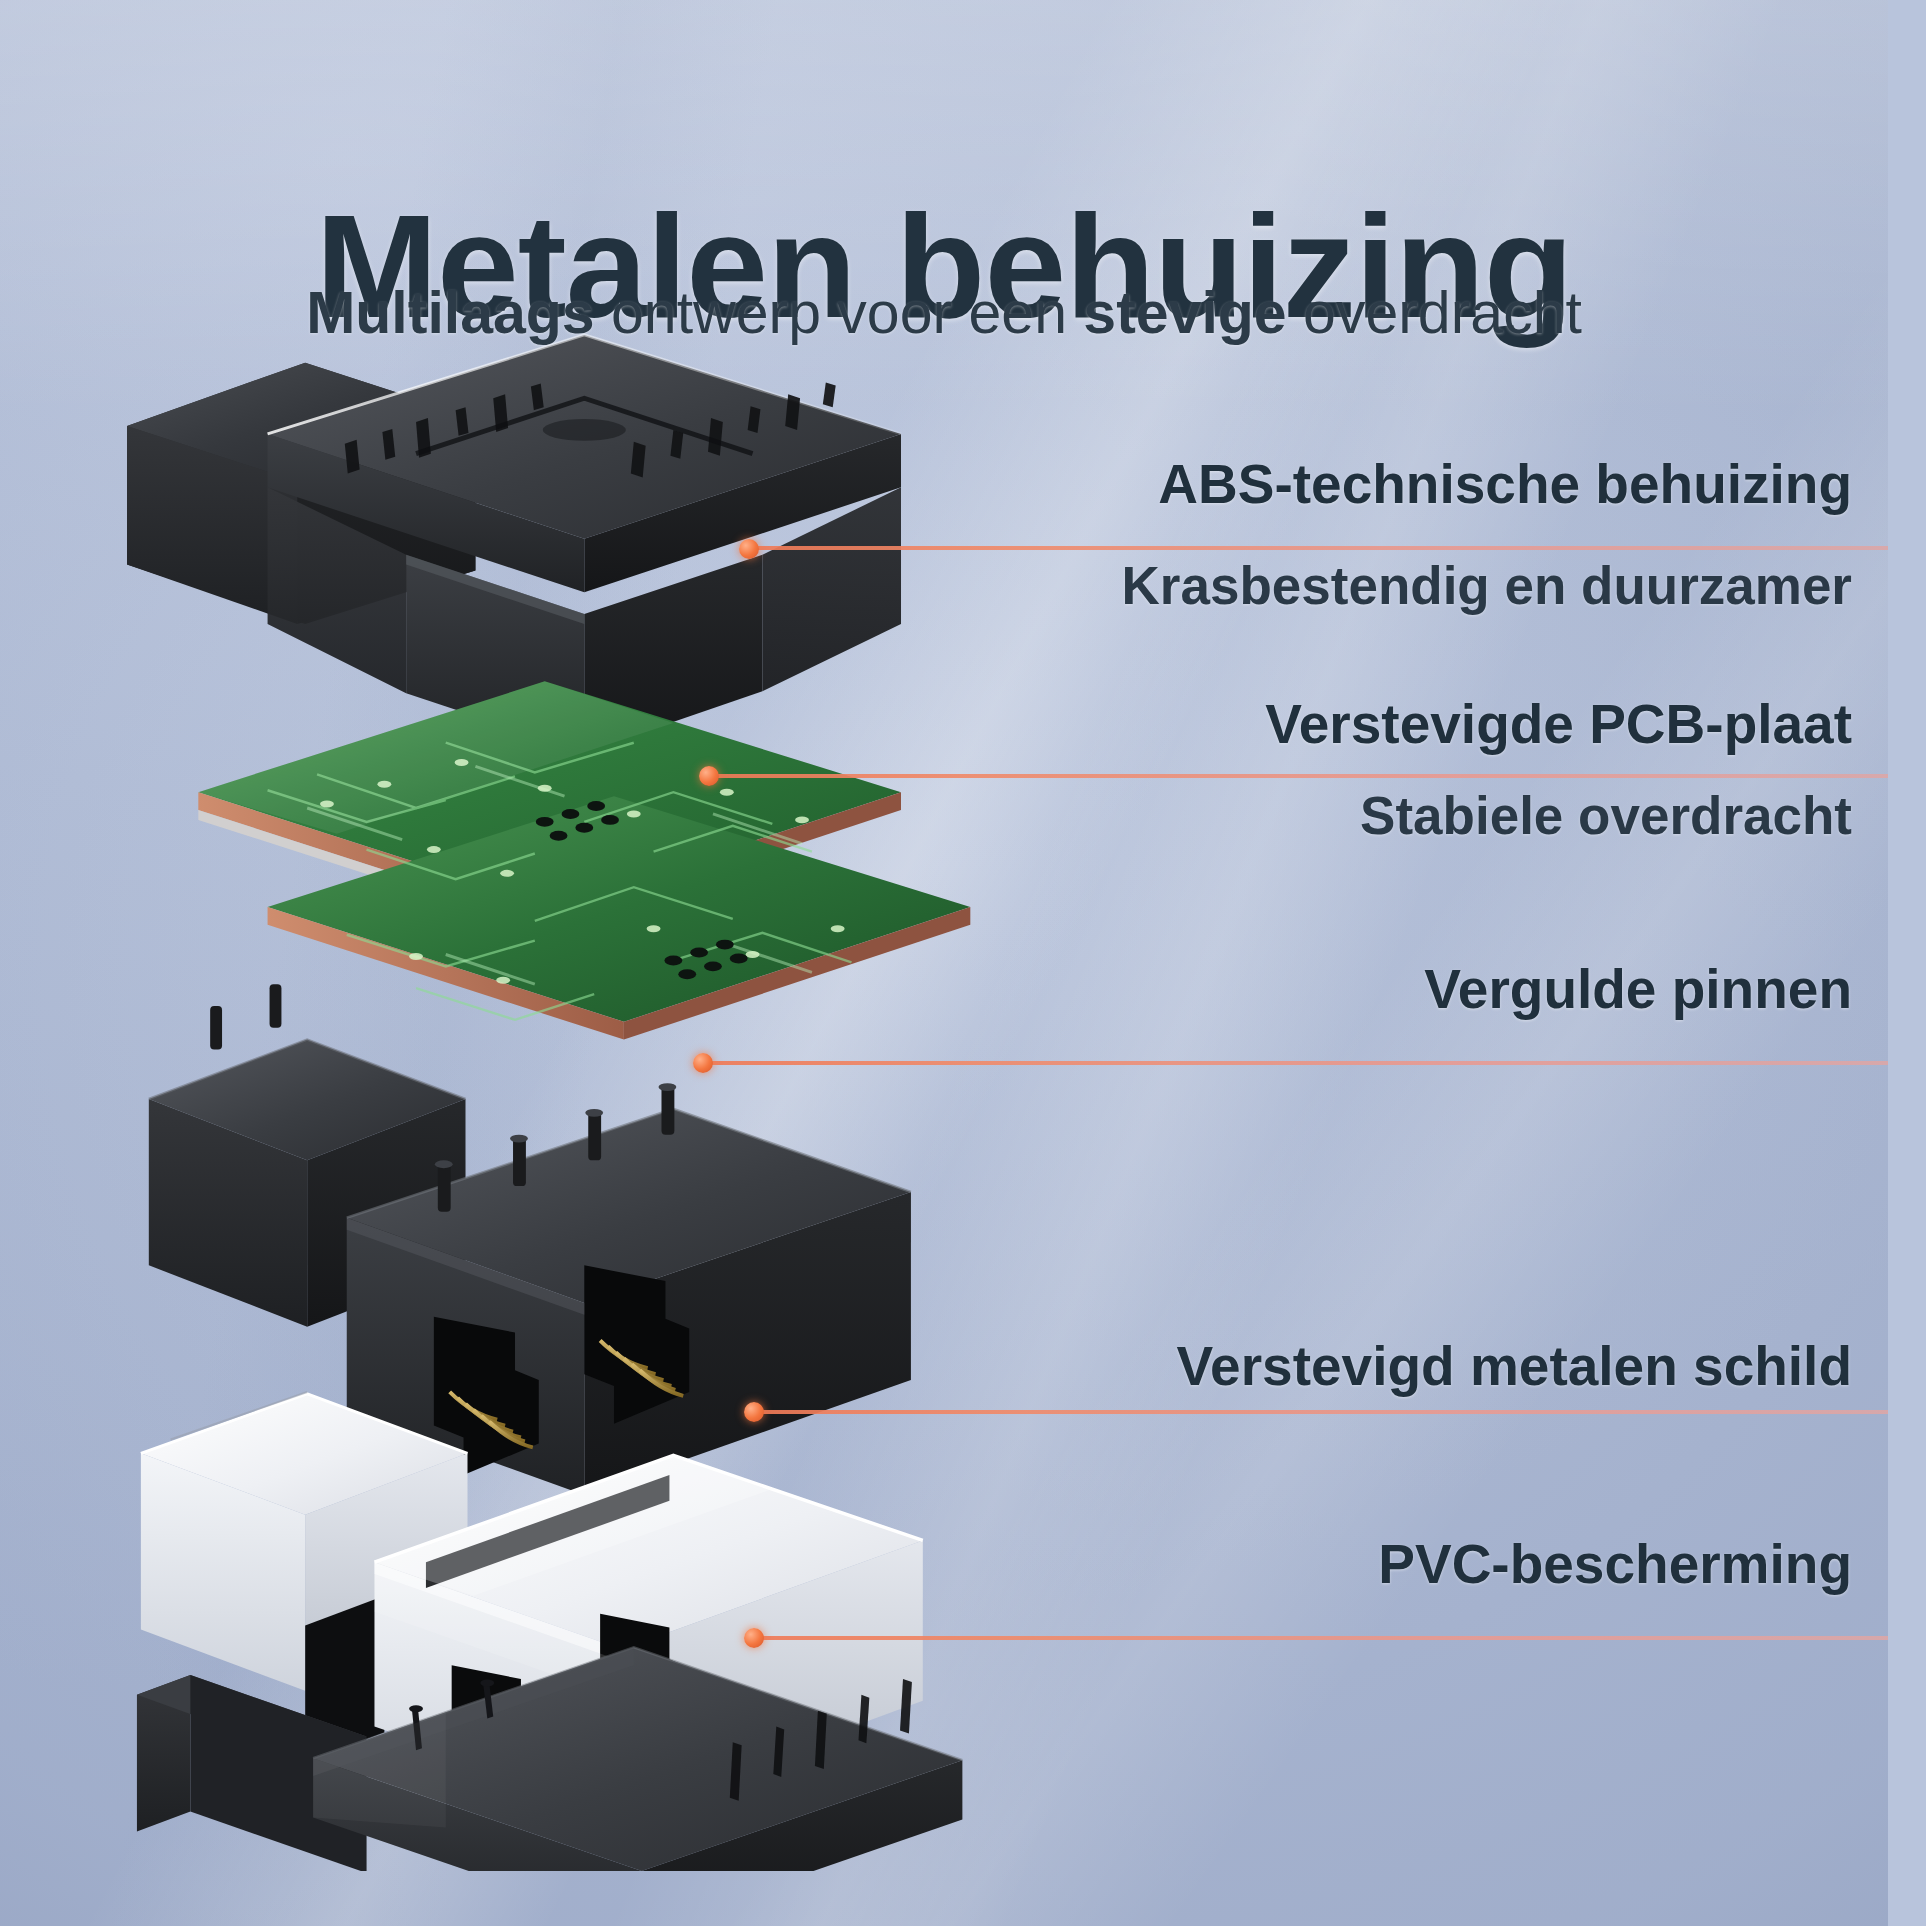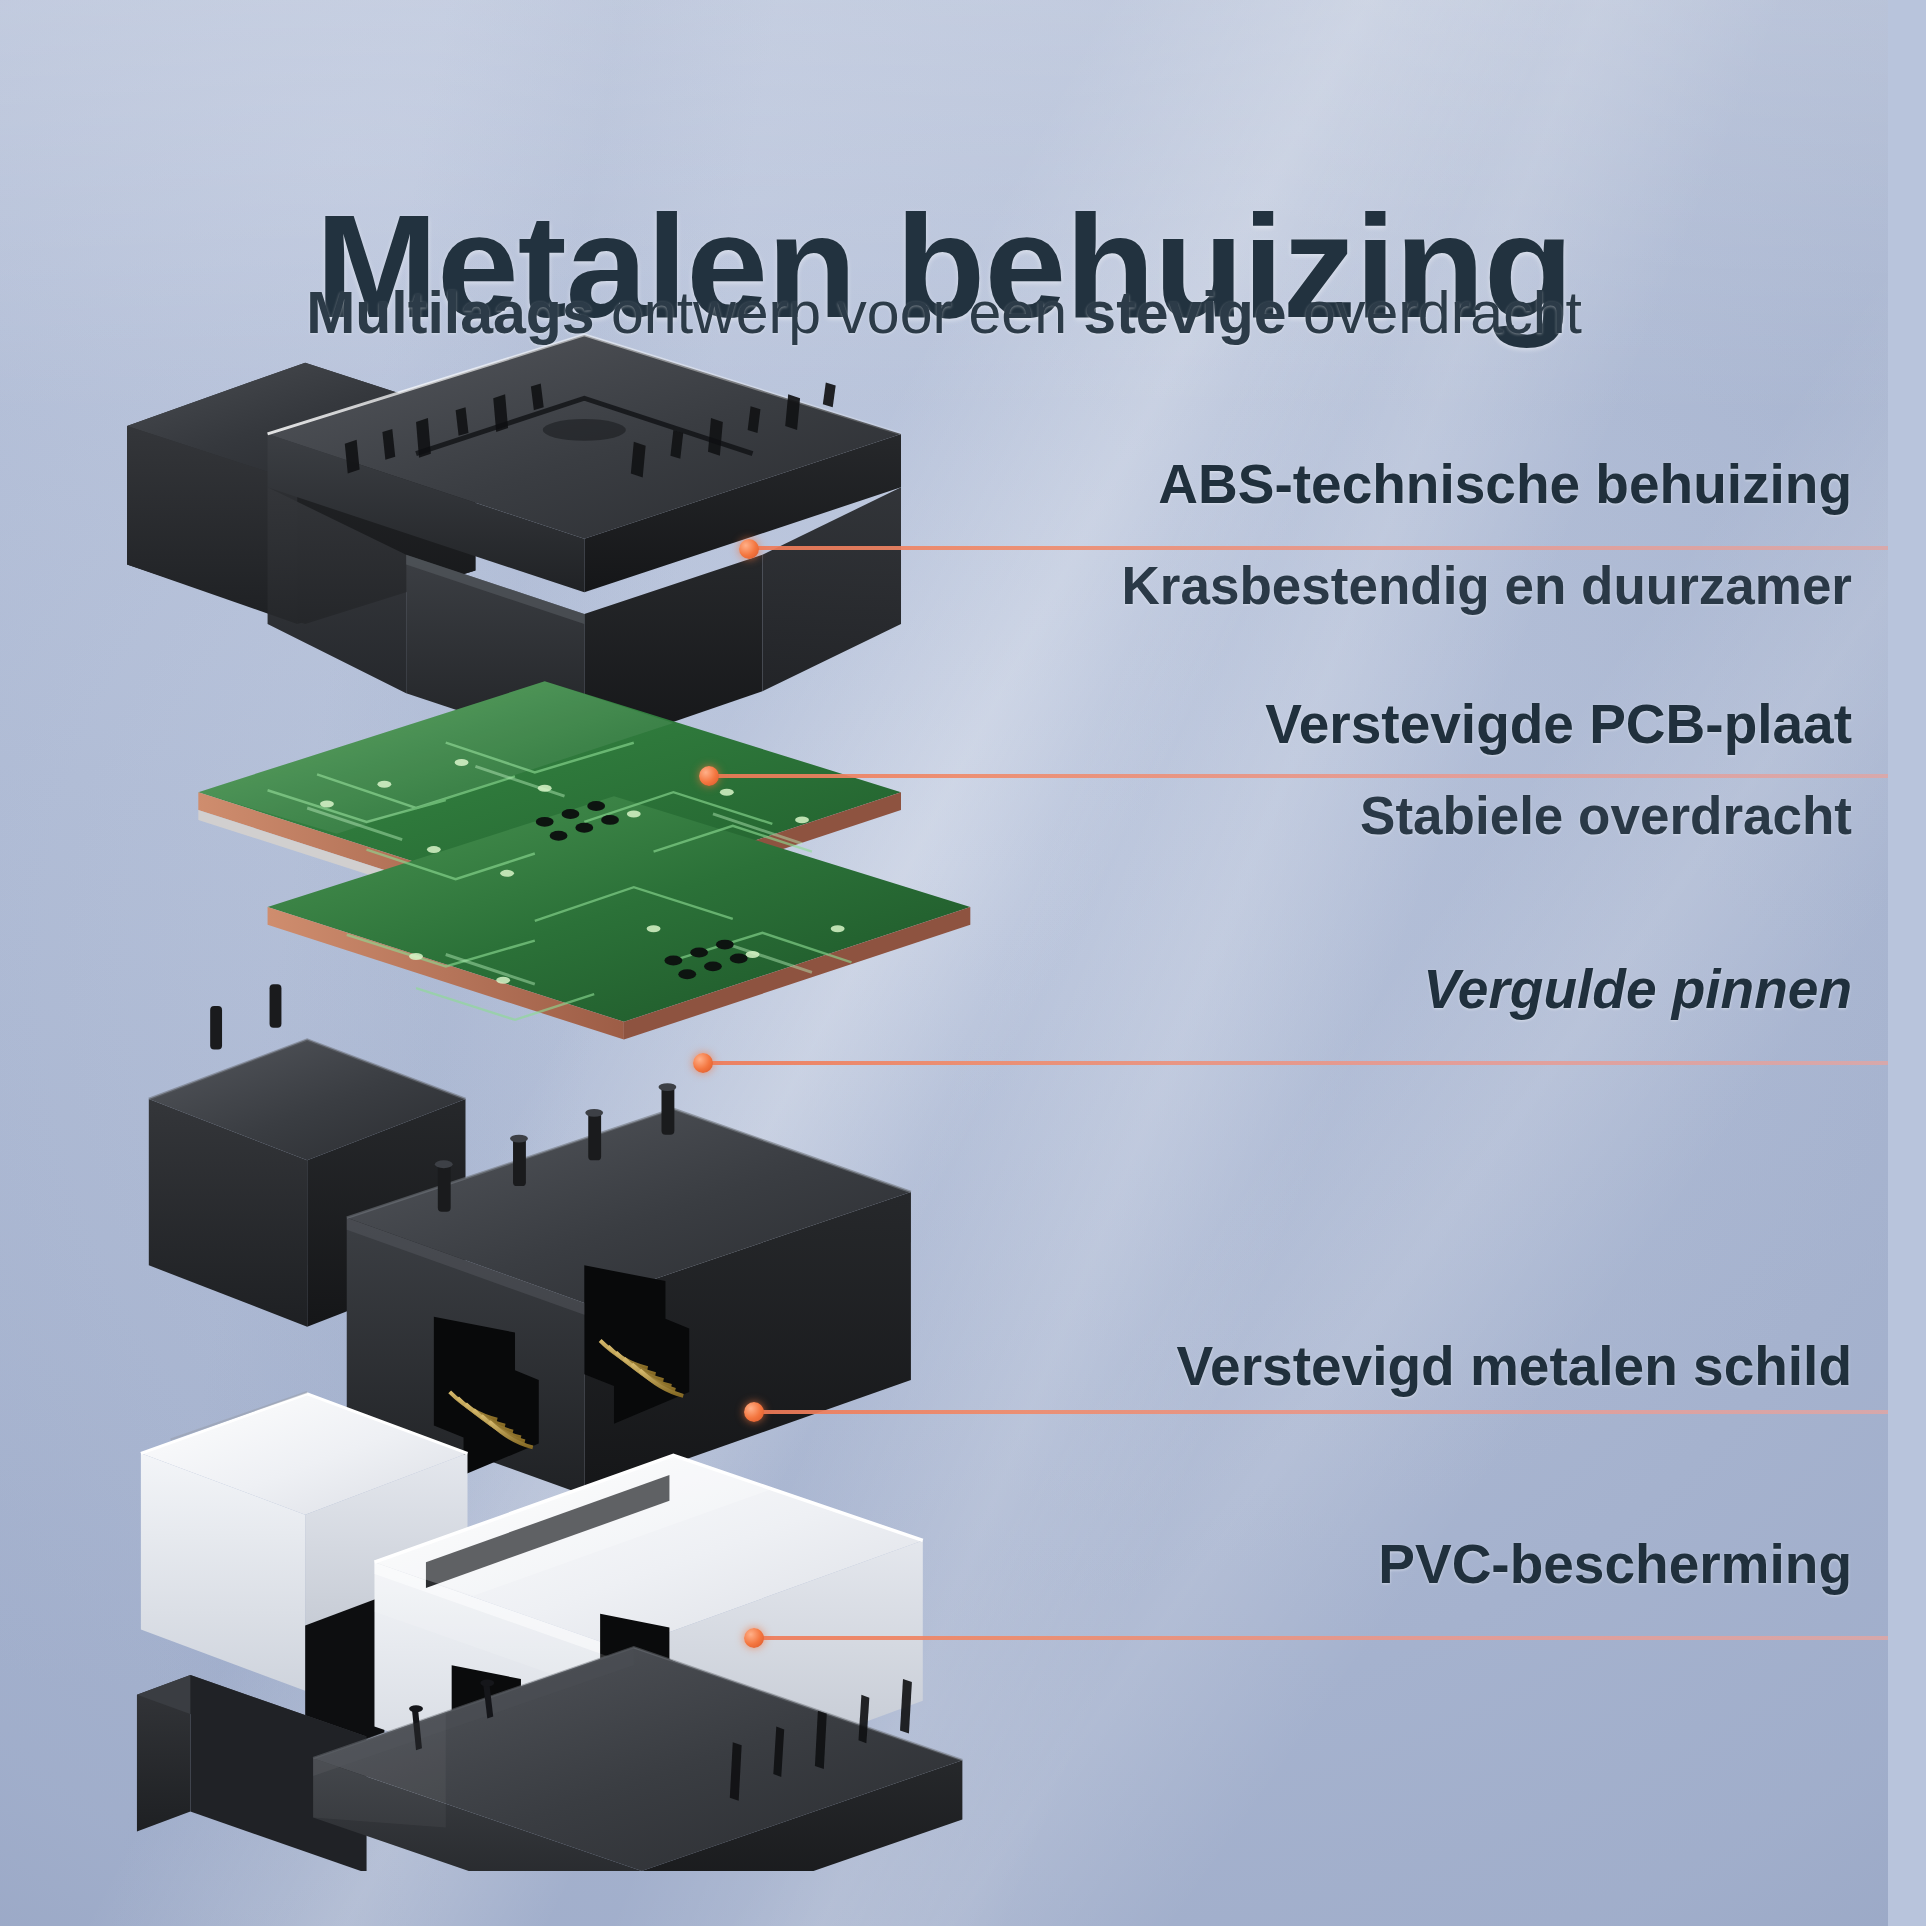--- a/index.html
+++ b/index.html
@@ -395,21 +395,21 @@
     <div class="sub">Krasbestendig en duurzamer</div>
   </div>
 
   <div class="label" style="right:36px; top:784px; width:1089px;">
     <div class="sub">Stabiele overdracht</div>
   </div>
   <div class="label" style="right:36px; top:693px; width:1089px;">
     <div class="head">Verstevigde PCB-plaat</div>
   </div>
 
-  <div class="label" style="right:36px; top:958px; width:1089px;font-style:italic;">
+  <div class="label" style="right:36px; top:958px; width:1089px;">
     <div class="head">Vergulde pinnen</div>
   </div>
 
   <div class="label" style="right:36px; top:1335px; width:1089px;">
     <div class="head">Verstevigd metalen schild</div>
   </div>
 
   <div class="label" style="right:36px; top:1533px; width:1089px;">
     <div class="head">PVC-bescherming</div>
   </div>

